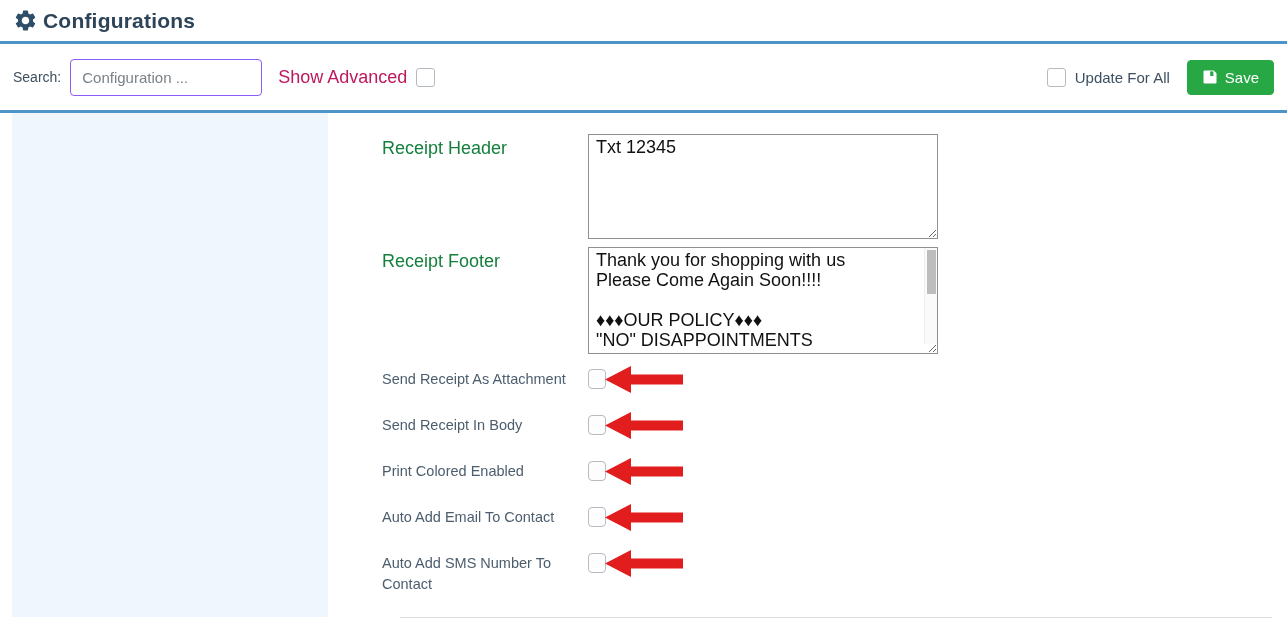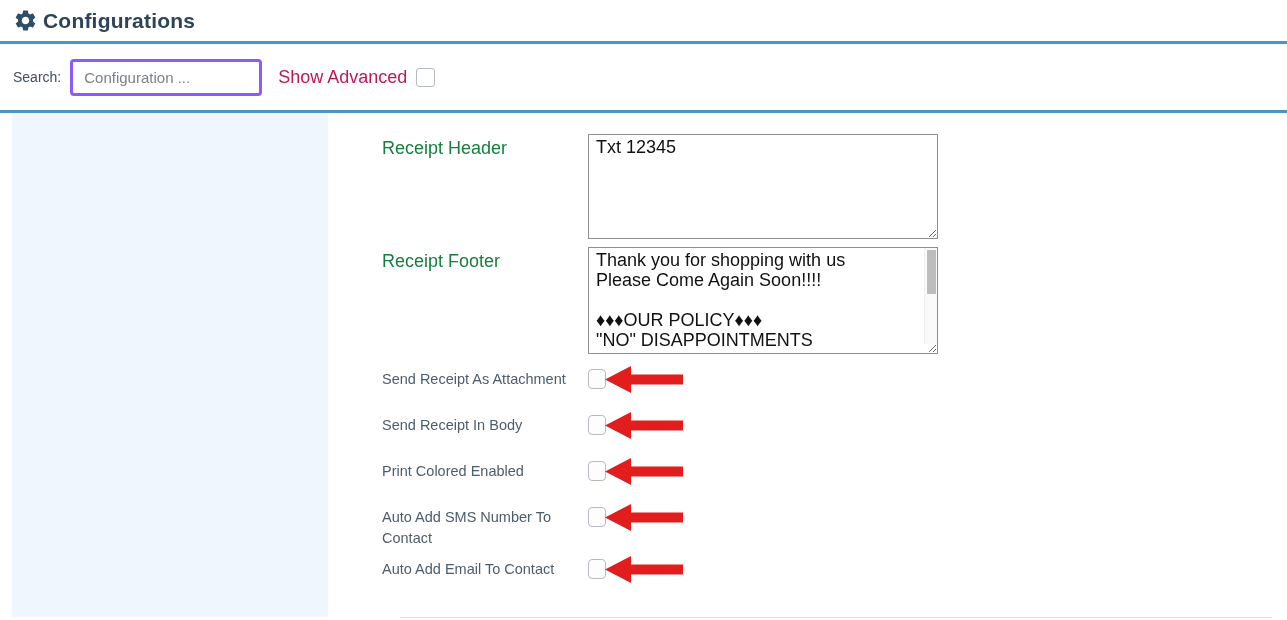--- a/index.html
+++ b/index.html
@@ -9,21 +9,21 @@
   
   .titlebar { height:41px; display:flex; align-items:center; padding-left:13px; gap:5px; background:#fff; }
   .titlebar .gear { width:25px; height:25px; display:block; }
   .page-title { font-size:21px; font-weight:700; color:#2d4357; letter-spacing:.2px; }
 
   .blue-rule { height:3px; background:#4e94c6; }
 
   
   .toolbar { height:66px; display:flex; align-items:center; padding:0 13px; background:#fff; }
   .lbl { font-size:14px; color:#3d4f60; }
-  .search-input { width:192px; height:37px; margin-left:9px; border:3px solid #8b5cf6; border-radius:4px;
+  .search-input { width:192px; height:37px; margin-left:9px; border:1px solid #8b5cf6; border-radius:4px;
                   padding:0 11px; font-size:15px; color:#0f172a; font-family:"Liberation Sans",sans-serif; outline:none; }
   .search-input::placeholder { color:#7a8288; }
   .adv-label { margin-left:16px; font-size:18px; color:#be185d; }
   .cbox { width:19px; height:19px; border:1px solid #b5bbc1; border-radius:3px; background:#fff;
           appearance:none; -webkit-appearance:none; cursor:pointer; }
   .adv-cbox { margin-left:9px; }
   .toolbar-right { margin-left:auto; display:flex; align-items:center; }
   .ufa-label { margin-left:9px; margin-right:17px; font-size:15px; color:#3d4f60; }
   .save-btn { display:flex; align-items:center; gap:7px; background:#28a745; border:1px solid #28a745;
               color:#fff; font-size:15px; padding:8px 14px; border-radius:4px; cursor:pointer;
@@ -66,20 +66,31 @@
 </div>
 
 <div class="blue-rule"></div>
 
 <div class="toolbar">
   <span class="lbl">Search:</span>
   <input class="search-input" type="text" placeholder="Configuration ..." style="">
   <span class="adv-label">Show Advanced</span>
   <input class="cbox adv-cbox" type="checkbox" style="">
 
+  <div class="toolbar-right">
+    <input class="cbox" type="checkbox" style="">
+    <span class="ufa-label">Update For All</span>
+    <button class="save-btn">
+      <svg width="16" height="16" viewBox="0 0 16 16">
+        <path fill="#ffffff" d="M2.5 1.5h9.2l2.8 2.8v9.2a1 1 0 0 1-1 1h-11a1 1 0 0 1-1-1v-11a1 1 0 0 1 1-1z"></path>
+        <rect x="8.2" y="2.4" width="3.2" height="4.6" fill="#28a745"></rect>
+      </svg>
+      <span>Save</span>
+    </button>
+  </div>
 </div>
 
 <div class="blue-rule"></div>
 
 <div class="content">
   <div class="sidebar"></div>
 
   <div class="main">
 
     <div class="field-row">
@@ -120,30 +131,30 @@
       </div>
 
       <div class="toggle-row">
         <div class="toggle-label">Print Colored Enabled</div>
         <input class="toggle-cbox" type="checkbox" style="">
         <svg class="arrow" width="78" height="27" viewBox="0 0 78 27">
           <polygon points="0,13.5 26,0 26,8.5 78,8.5 78,18.5 26,18.5 26,27" fill="#e11d1d"></polygon>
         </svg>
       </div>
 
-      <div class="toggle-row tall">
-        <div class="toggle-label">Auto Add SMS Number To Contact</div>
+      <div class="toggle-row">
+        <div class="toggle-label">Auto Add Email To Contact</div>
         <input class="toggle-cbox" type="checkbox" style="">
         <svg class="arrow" width="78" height="27" viewBox="0 0 78 27">
           <polygon points="0,13.5 26,0 26,8.5 78,8.5 78,18.5 26,18.5 26,27" fill="#e11d1d"></polygon>
         </svg>
       </div>
 
-      <div class="toggle-row">
-        <div class="toggle-label">Auto Add Email To Contact</div>
+      <div class="toggle-row tall">
+        <div class="toggle-label">Auto Add SMS Number To Contact</div>
         <input class="toggle-cbox" type="checkbox" style="">
         <svg class="arrow" width="78" height="27" viewBox="0 0 78 27">
           <polygon points="0,13.5 26,0 26,8.5 78,8.5 78,18.5 26,18.5 26,27" fill="#e11d1d"></polygon>
         </svg>
       </div>
 
     </div>
 
     <hr class="bottom-divider">
 

